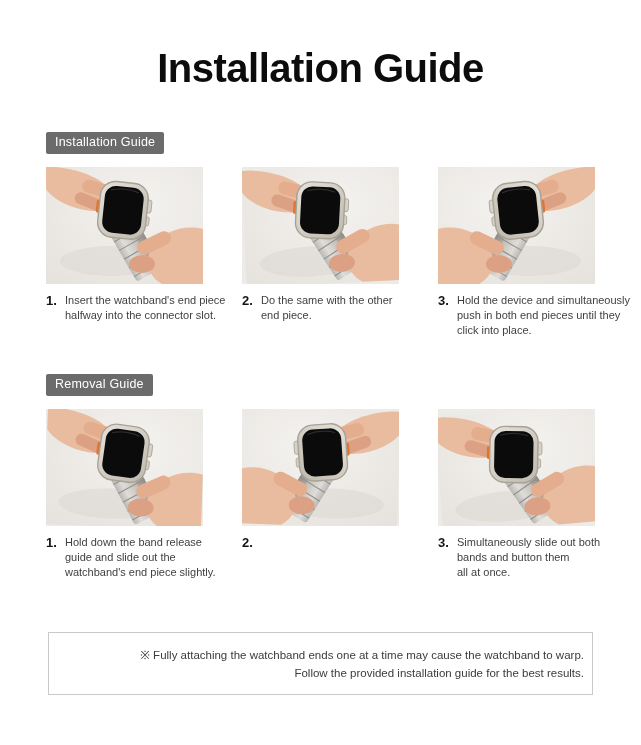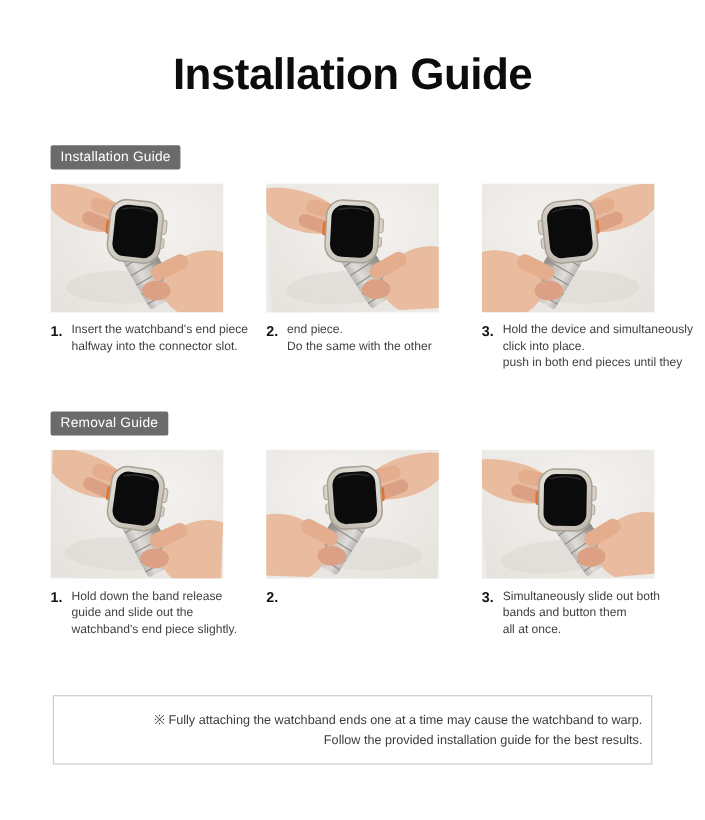--- a/index.html
+++ b/index.html
@@ -165,38 +165,38 @@
     </div>
     <div class="step-col">
       <figure class="photo fig-2">
         <svg viewBox="0 0 157 117">
             <use href="#scene"></use>
           </svg>
       </figure>
       <div class="caption">
         <span class="num">2.</span>
         <span class="lines">
+          <span class="ln">Do the same with the other</span>
           <span class="ln">end piece.</span>
-          <span class="ln">Do the same with the other</span>
           <span class="ln"></span>
         </span>
       </div>
     </div>
     <div class="step-col">
       <figure class="photo fig-3">
         <svg viewBox="0 0 157 117">
             <use href="#scene"></use>
           </svg>
       </figure>
       <div class="caption">
         <span class="num">3.</span>
         <span class="lines">
           <span class="ln">Hold the device and simultaneously</span>
+          <span class="ln">push in both end pieces until they</span>
           <span class="ln">click into place.</span>
-          <span class="ln">push in both end pieces until they</span>
         </span>
       </div>
     </div>
   </div>
 
   <div>
     <span class="section-badge badge-removal">Removal Guide</span>
   </div>
 
   <div class="steps-row">

